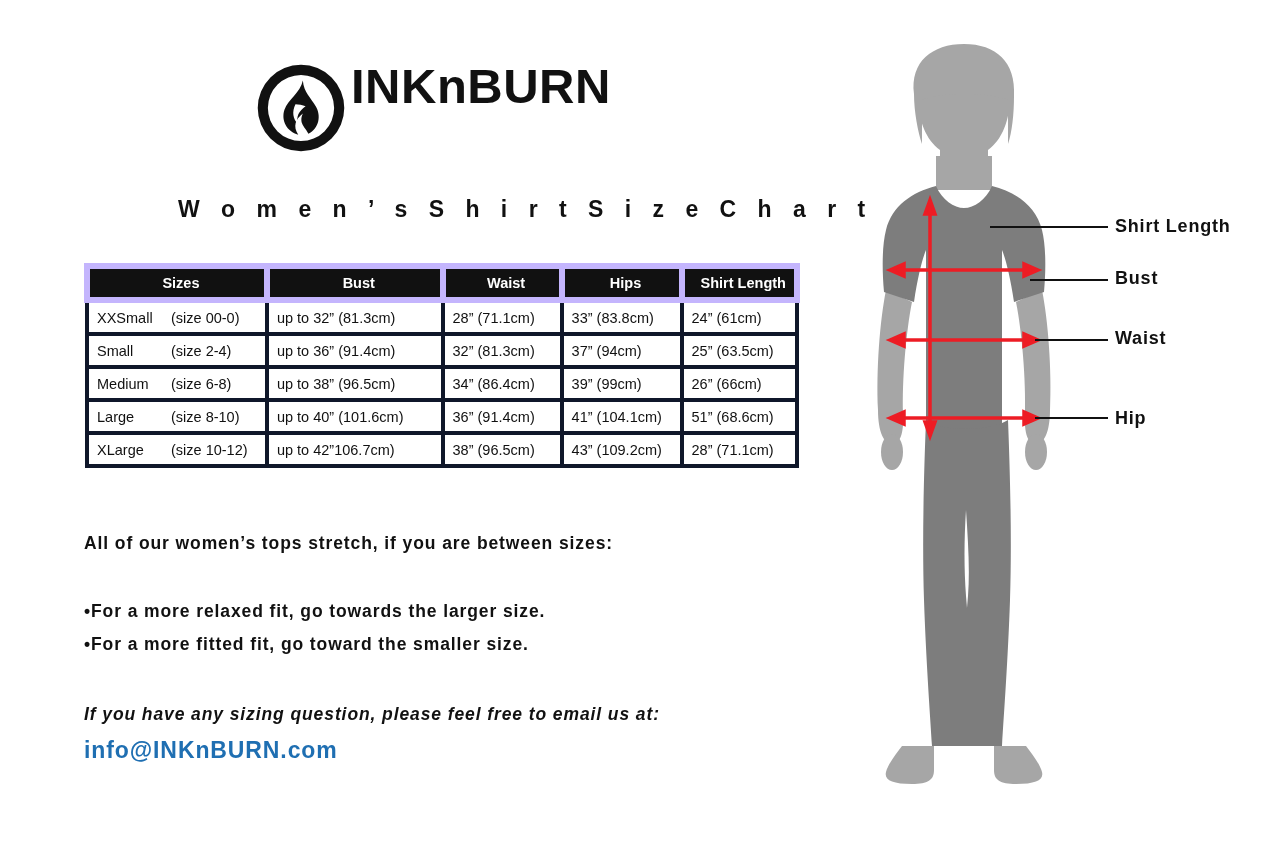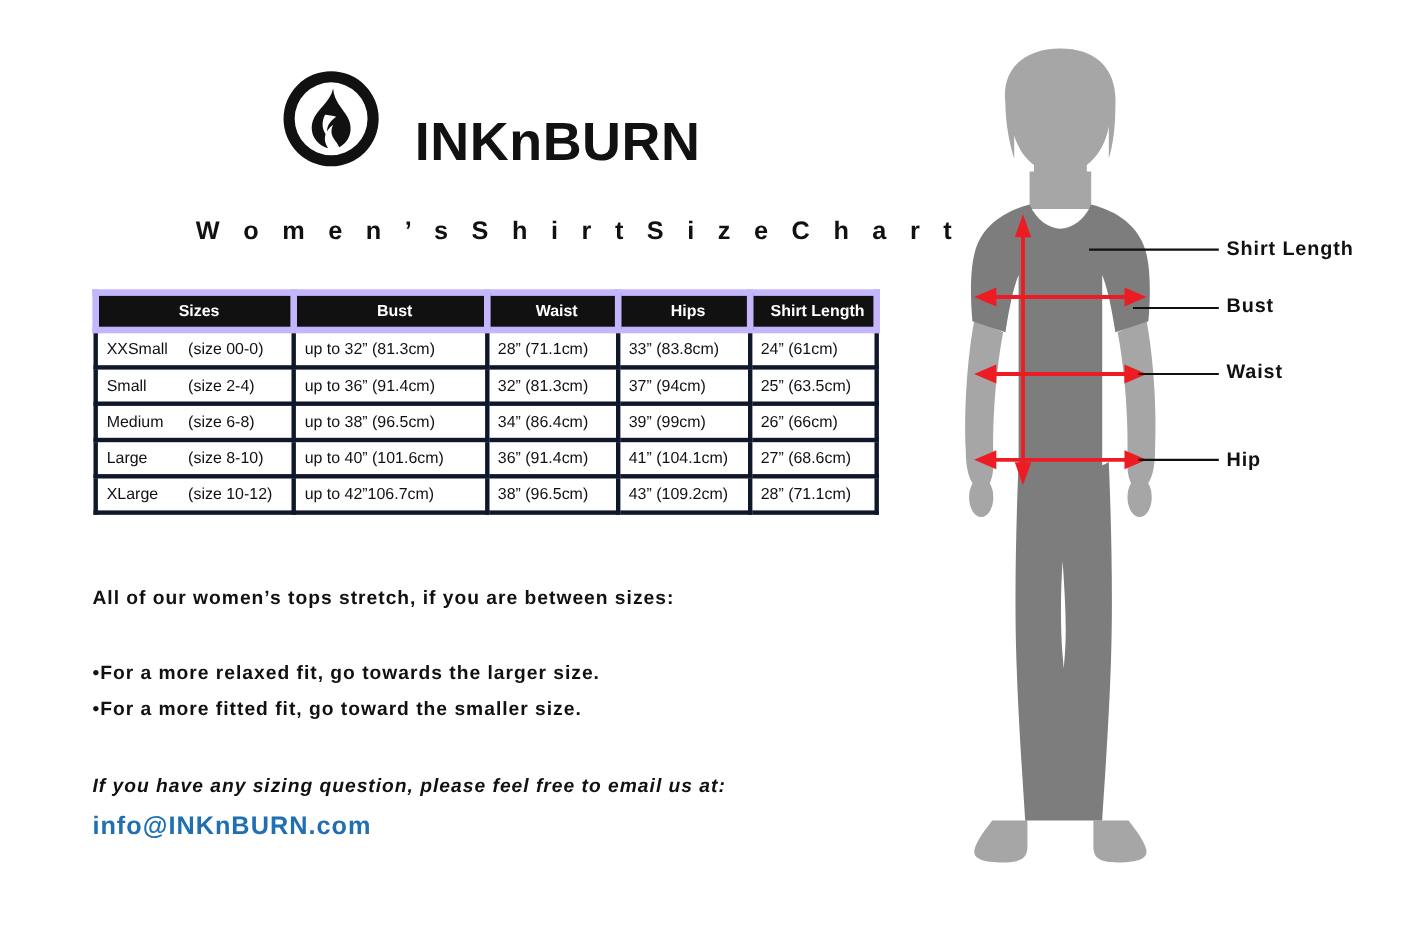--- a/index.html
+++ b/index.html
@@ -15,22 +15,22 @@
     color: #1a1a1a;
     overflow: hidden;
   }
 
   
   #logo-block {
     position: absolute;
     left: 255px;
     top: 62px;
     display: flex;
-    align-items: flex-end;
-    gap: 30px;
+    align-items: flex-start;
+    gap: 4px;
   }
   #logo-mark {
     width: 92px;
     height: 92px;
   }
   #logo-text {
     font-size: 49px;
     font-weight: bold;
     letter-spacing: 0.5px;
     color: #111111;
@@ -215,21 +215,21 @@
       <tr>
         <td>
           <span class="cell-size">
             <span class="sz-name">Large</span>
             <span class="sz-range">(size 8-10)</span>
           </span>
         </td>
         <td>up to 40” (101.6cm)</td>
         <td>36” (91.4cm)</td>
         <td>41” (104.1cm)</td>
-        <td>27” (68.6cm)</td>
+        <td>51” (68.6cm)</td>
       </tr>
       <tr>
         <td>
           <span class="cell-size">
             <span class="sz-name">XLarge</span>
             <span class="sz-range">(size 10-12)</span>
           </span>
         </td>
         <td>up to 42”106.7cm)</td>
         <td>38” (96.5cm)</td>

